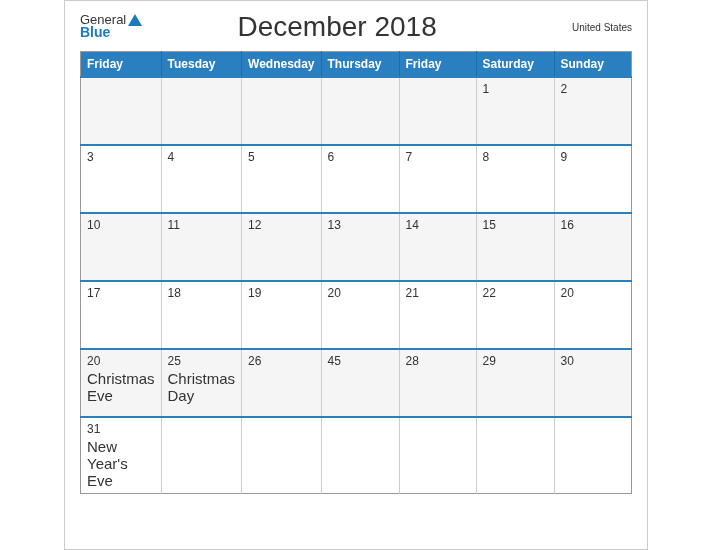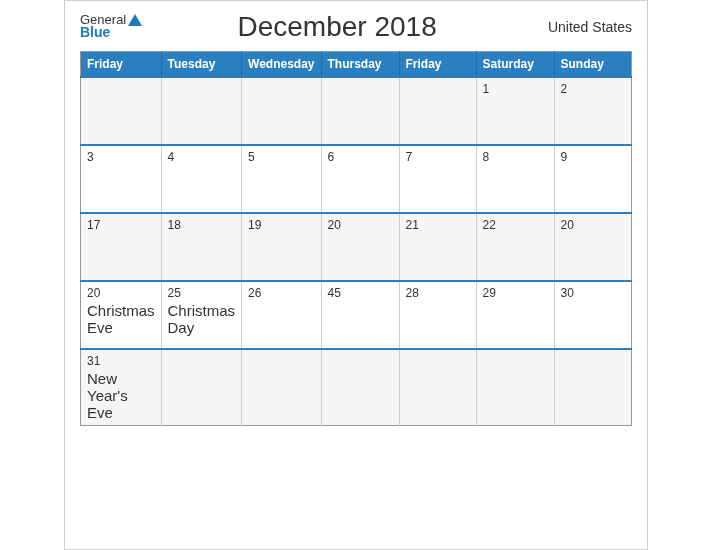--- a/index.html
+++ b/index.html
@@ -43,21 +43,21 @@
       display: inline-block;
     }
     .calendar-title {
       font-size: 28px;
       font-weight: normal;
       color: #333;
       text-align: center;
       flex: 1;
     }
     .country-label {
-      font-size: 14px;
+      font-size: 10px;
       color: #333;
       text-align: right;
       min-width: 100px;
     }
     .calendar-table {
       width: 100%;
       border-collapse: collapse;
       border: 1px solid #999;
     }
     .calendar-table thead tr {
@@ -167,20 +167,43 @@
           </td>
           <td>
             <span class="day-number">8</span>
           </td>
           <td>
             <span class="day-number">9</span>
           </td>
         </tr>
         <tr>
           <td>
+            <span class="day-number">10</span>
+          </td>
+          <td>
+            <span class="day-number">11</span>
+          </td>
+          <td>
+            <span class="day-number">12</span>
+          </td>
+          <td>
+            <span class="day-number">13</span>
+          </td>
+          <td>
+            <span class="day-number">14</span>
+          </td>
+          <td>
+            <span class="day-number">15</span>
+          </td>
+          <td>
+            <span class="day-number">16</span>
+          </td>
+        </tr>
+        <tr>
+          <td>
             <span class="day-number">17</span>
           </td>
           <td>
             <span class="day-number">18</span>
           </td>
           <td>
             <span class="day-number">19</span>
           </td>
           <td>
             <span class="day-number">20</span>

